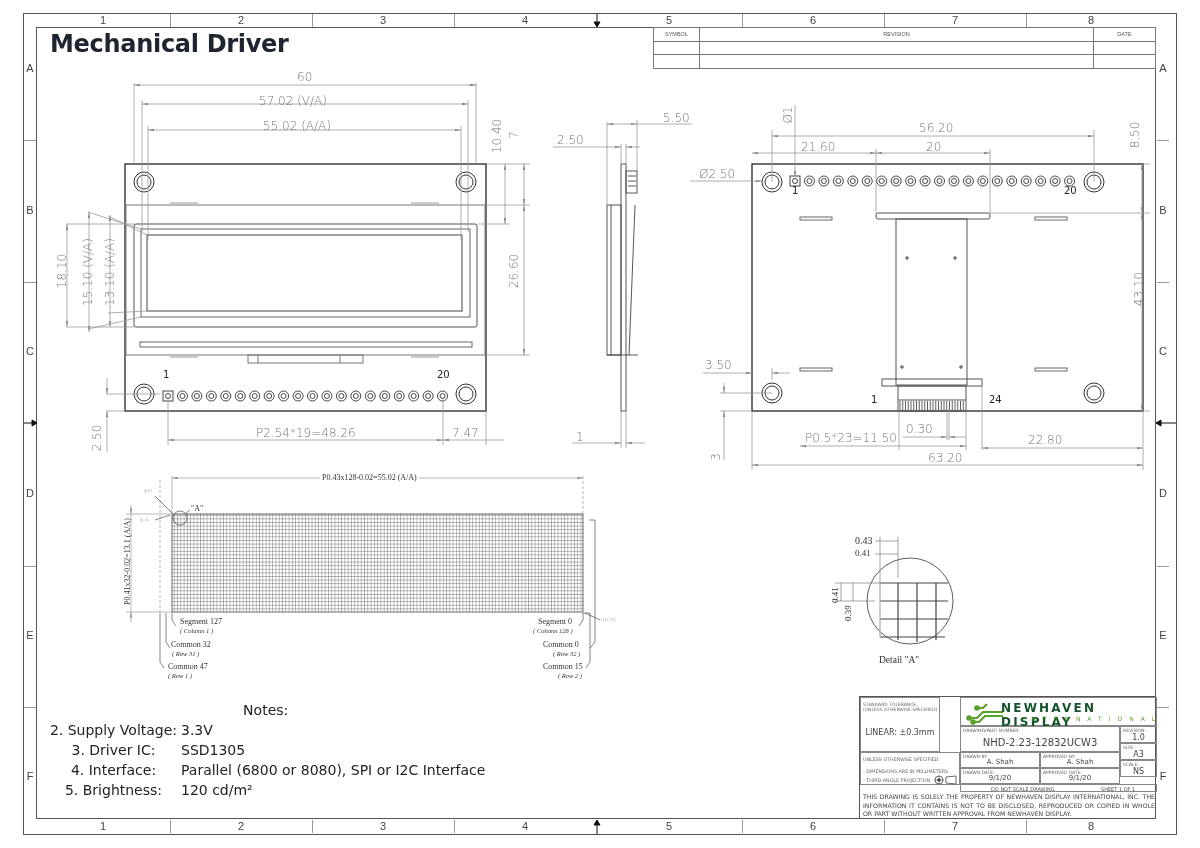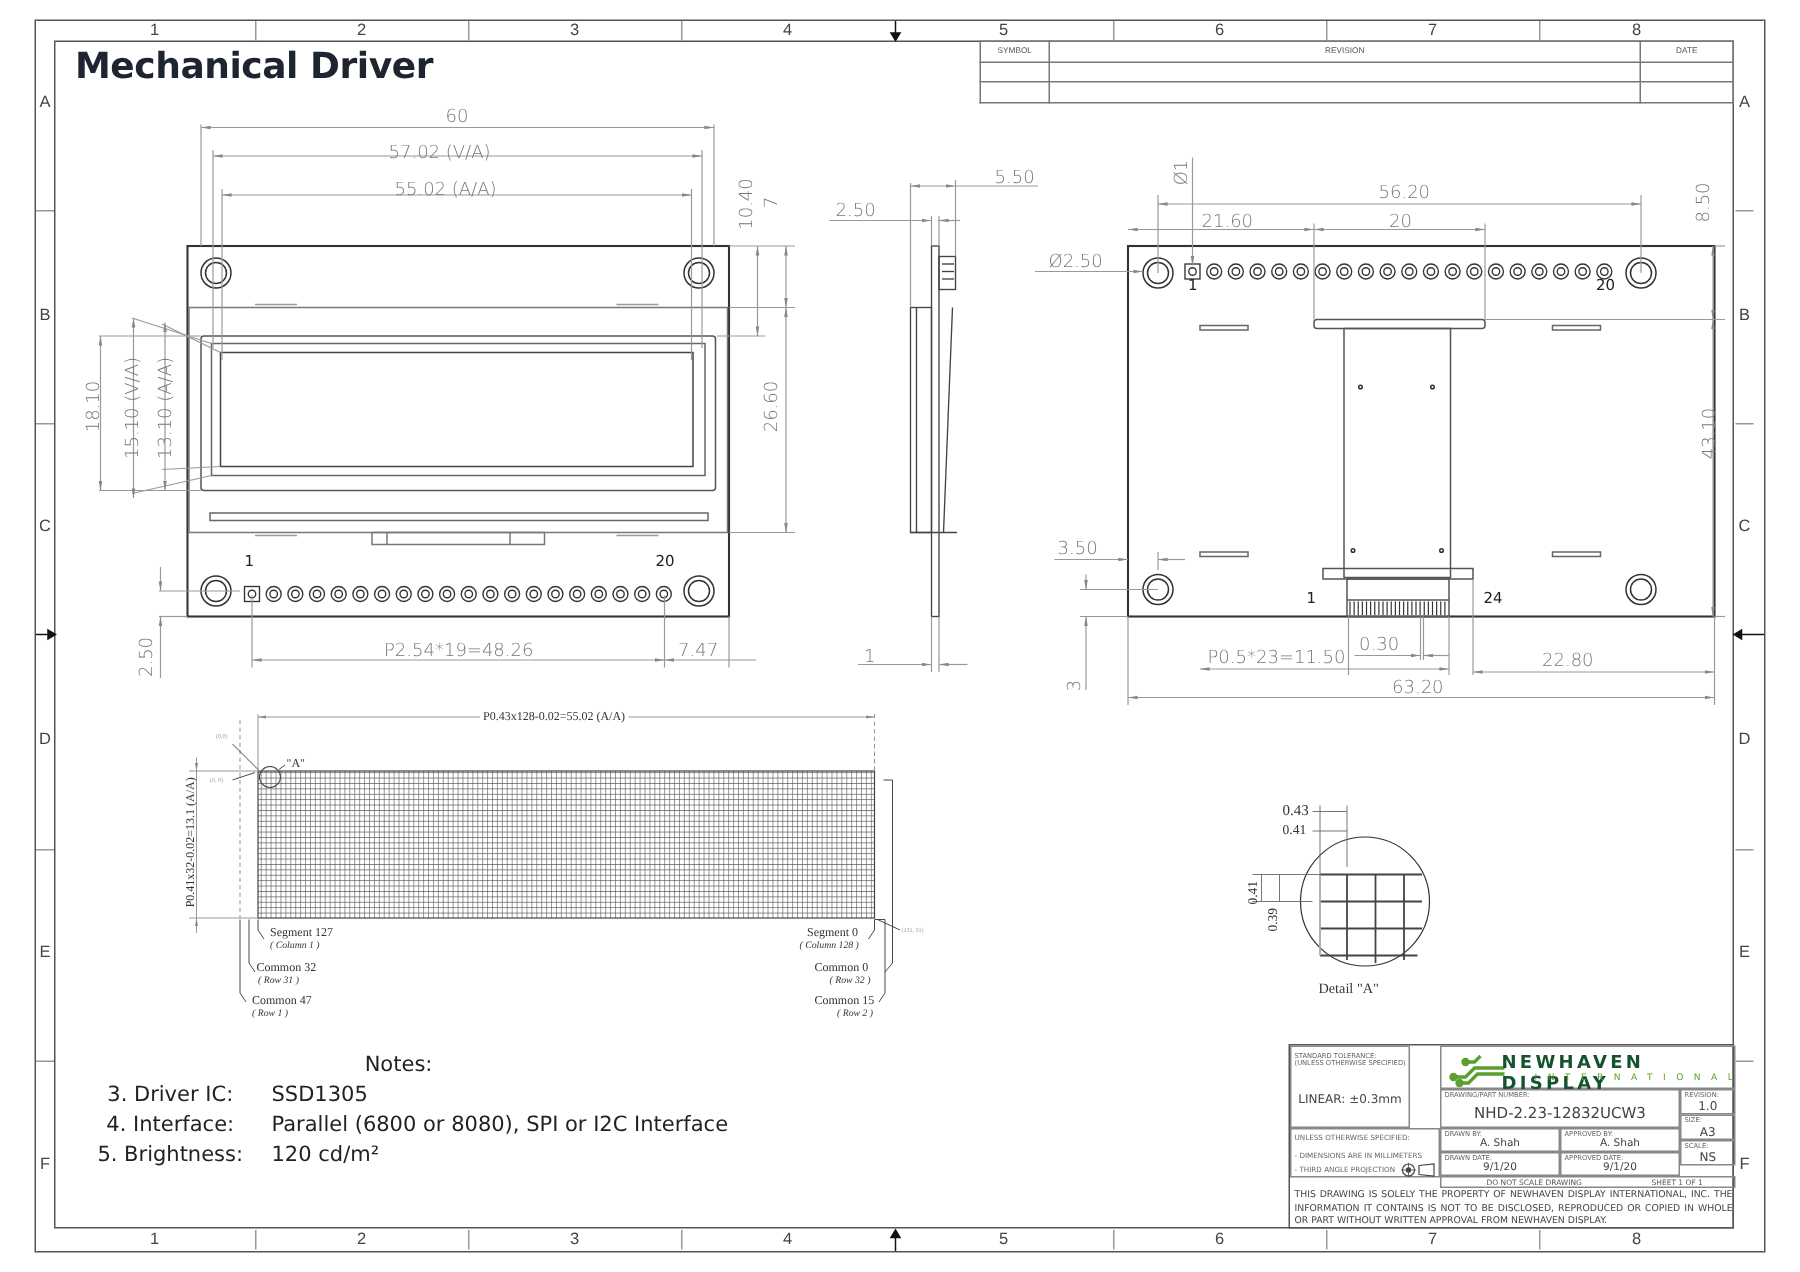--- a/index.html
+++ b/index.html
@@ -524,20 +524,24 @@
 
 <div class="abs serif" style="left:855px;top:535px;font-size:10px">0.43</div>
 <div class="abs serif" style="left:855px;top:548px;font-size:9px">0.41</div>
 <div class="abs serif" style="left:830px;top:603px;font-size:9px;transform:rotate(-90deg);transform-origin:left top">0.41</div>
 <div class="abs serif" style="left:843px;top:603px;font-size:9px;transform:rotate(-90deg);transform-origin:left top;margin-top:18px">0.39</div>
 <div class="abs serif" style="left:879px;top:655px;font-size:9.5px">Detail "A"</div>
 
 <div class="abs notes">
   <div>Notes:</div>
   <div class="row">
+      <span class="k">2. Supply Voltage:</span>
+      <span>3.3V</span>
+    </div>
+  <div class="row">
       <span class="k">3. Driver IC:</span>
       <span>SSD1305</span>
     </div>
   <div class="row">
       <span class="k">4. Interface:</span>
       <span>Parallel (6800 or 8080), SPI or I2C Interface</span>
     </div>
   <div class="row">
       <span class="k">5. Brightness:</span>
       <span>120 cd/m²</span>

